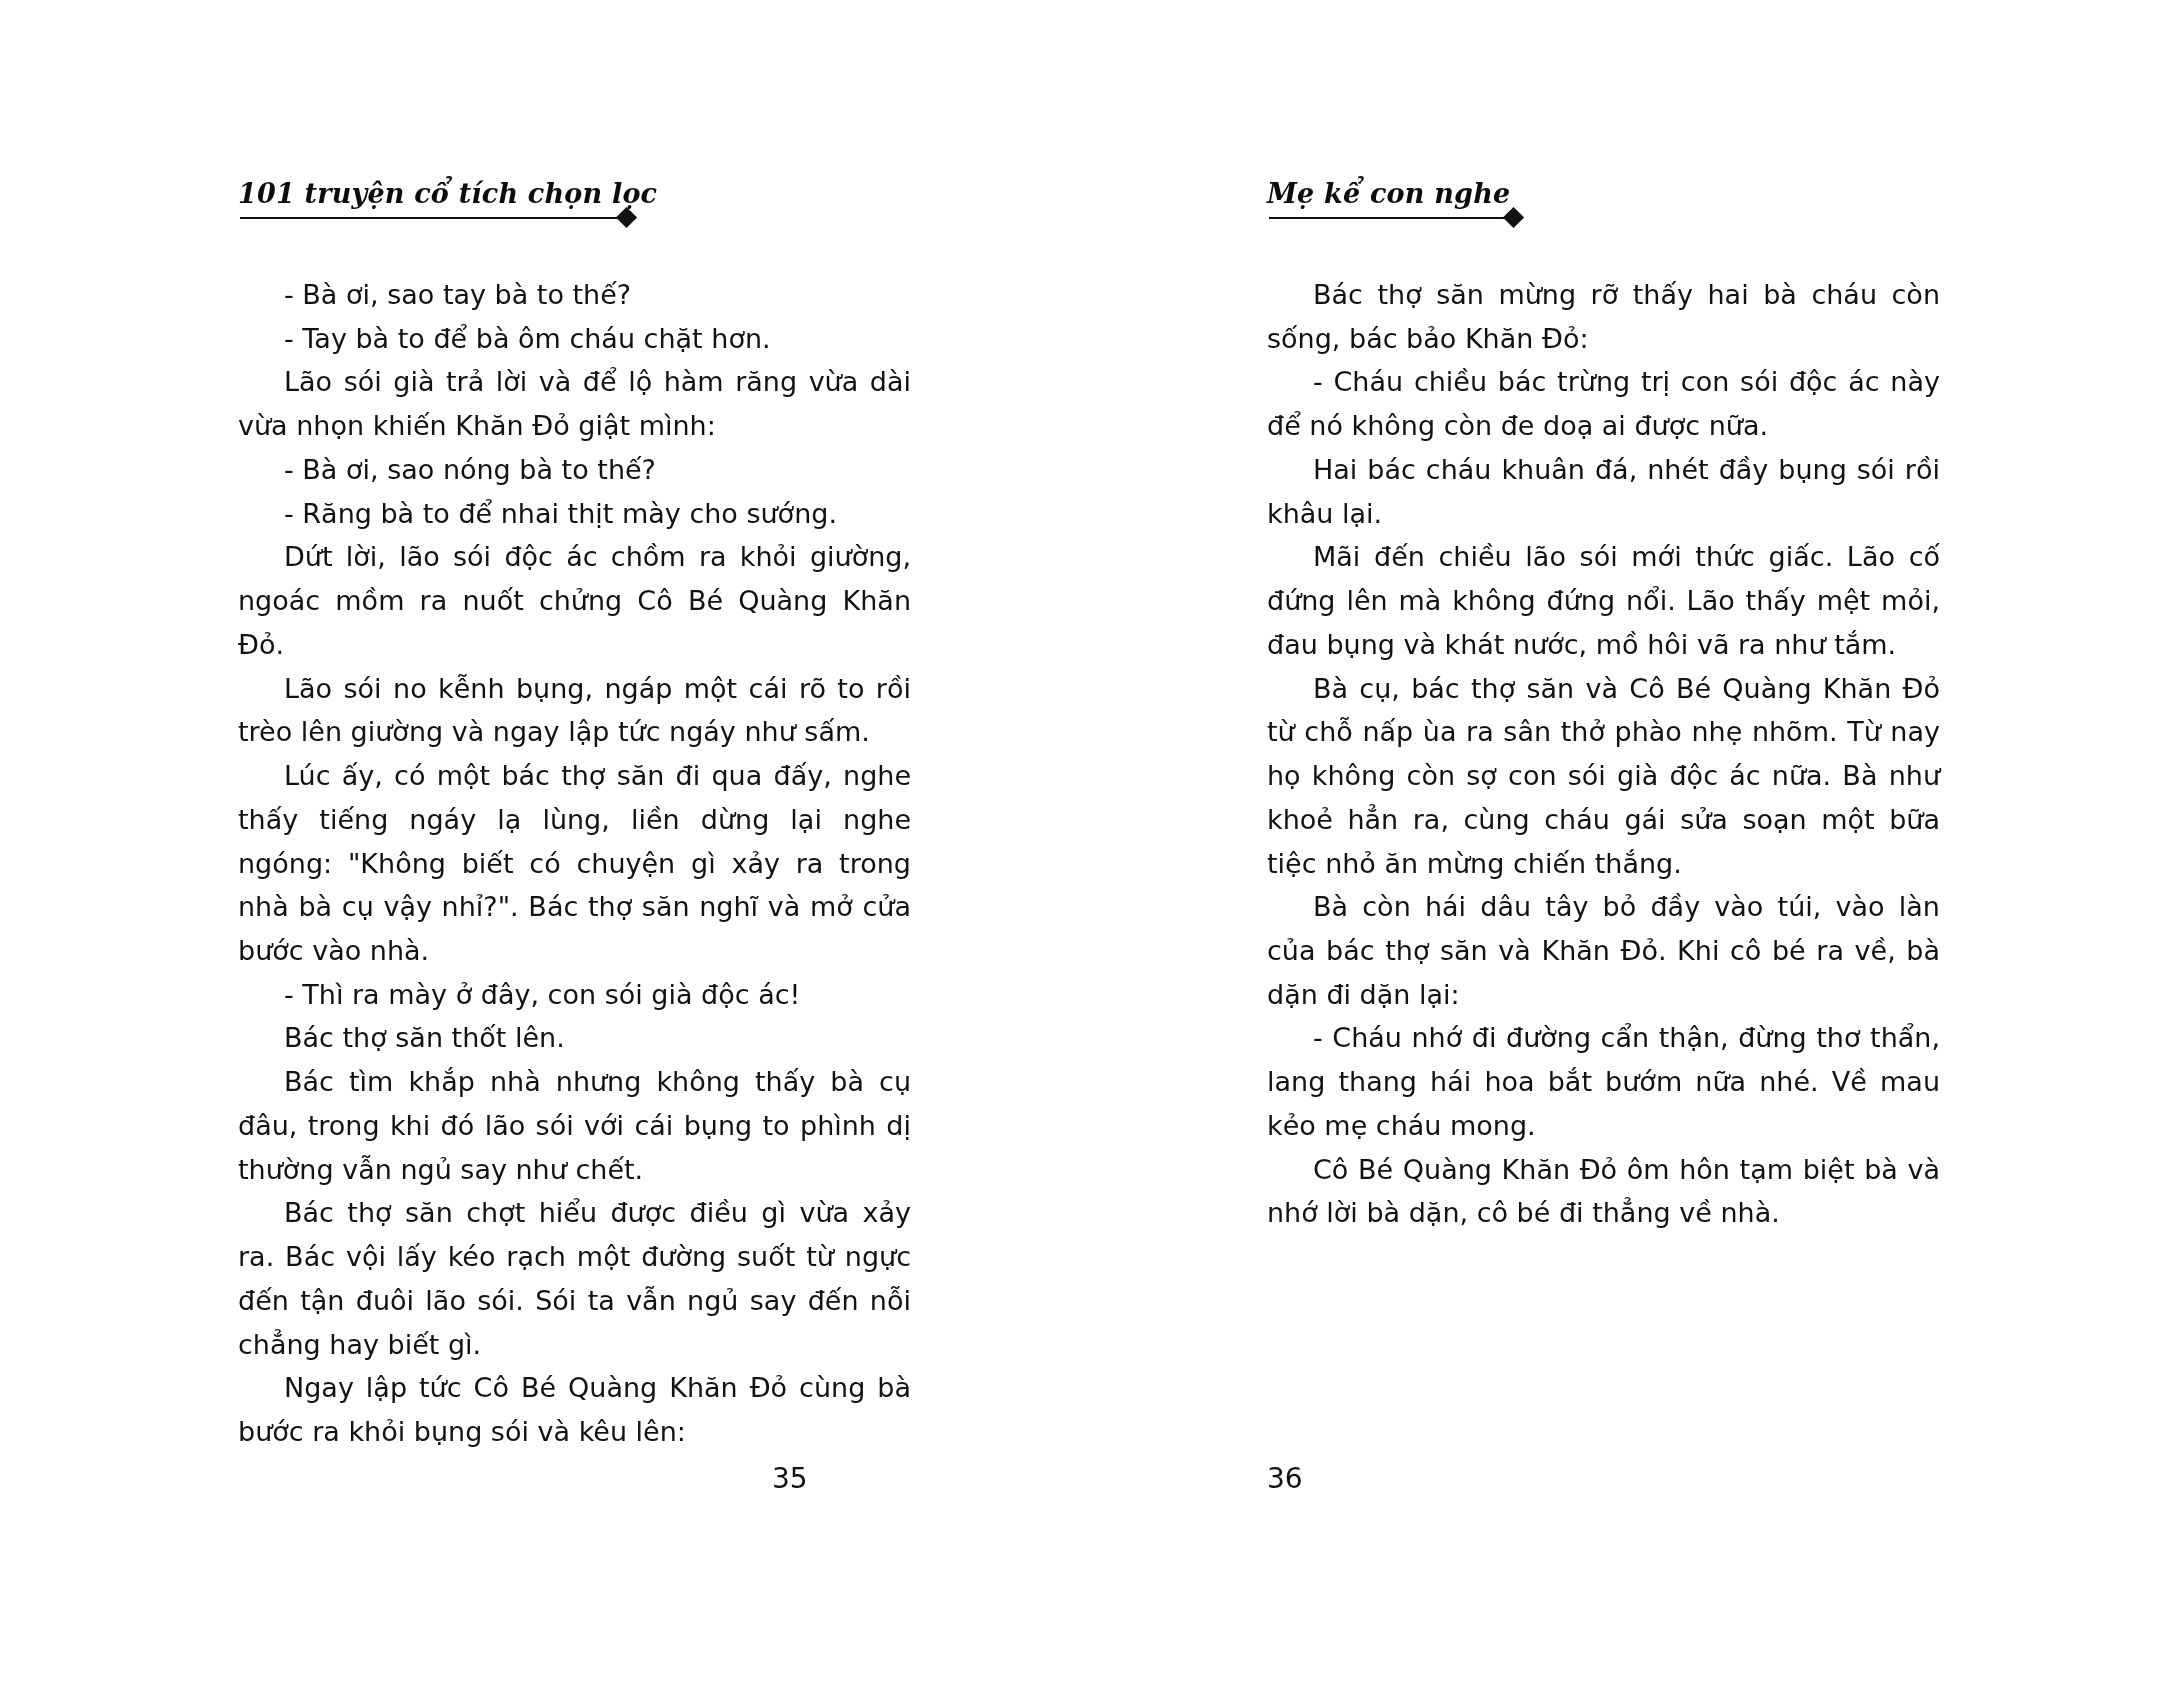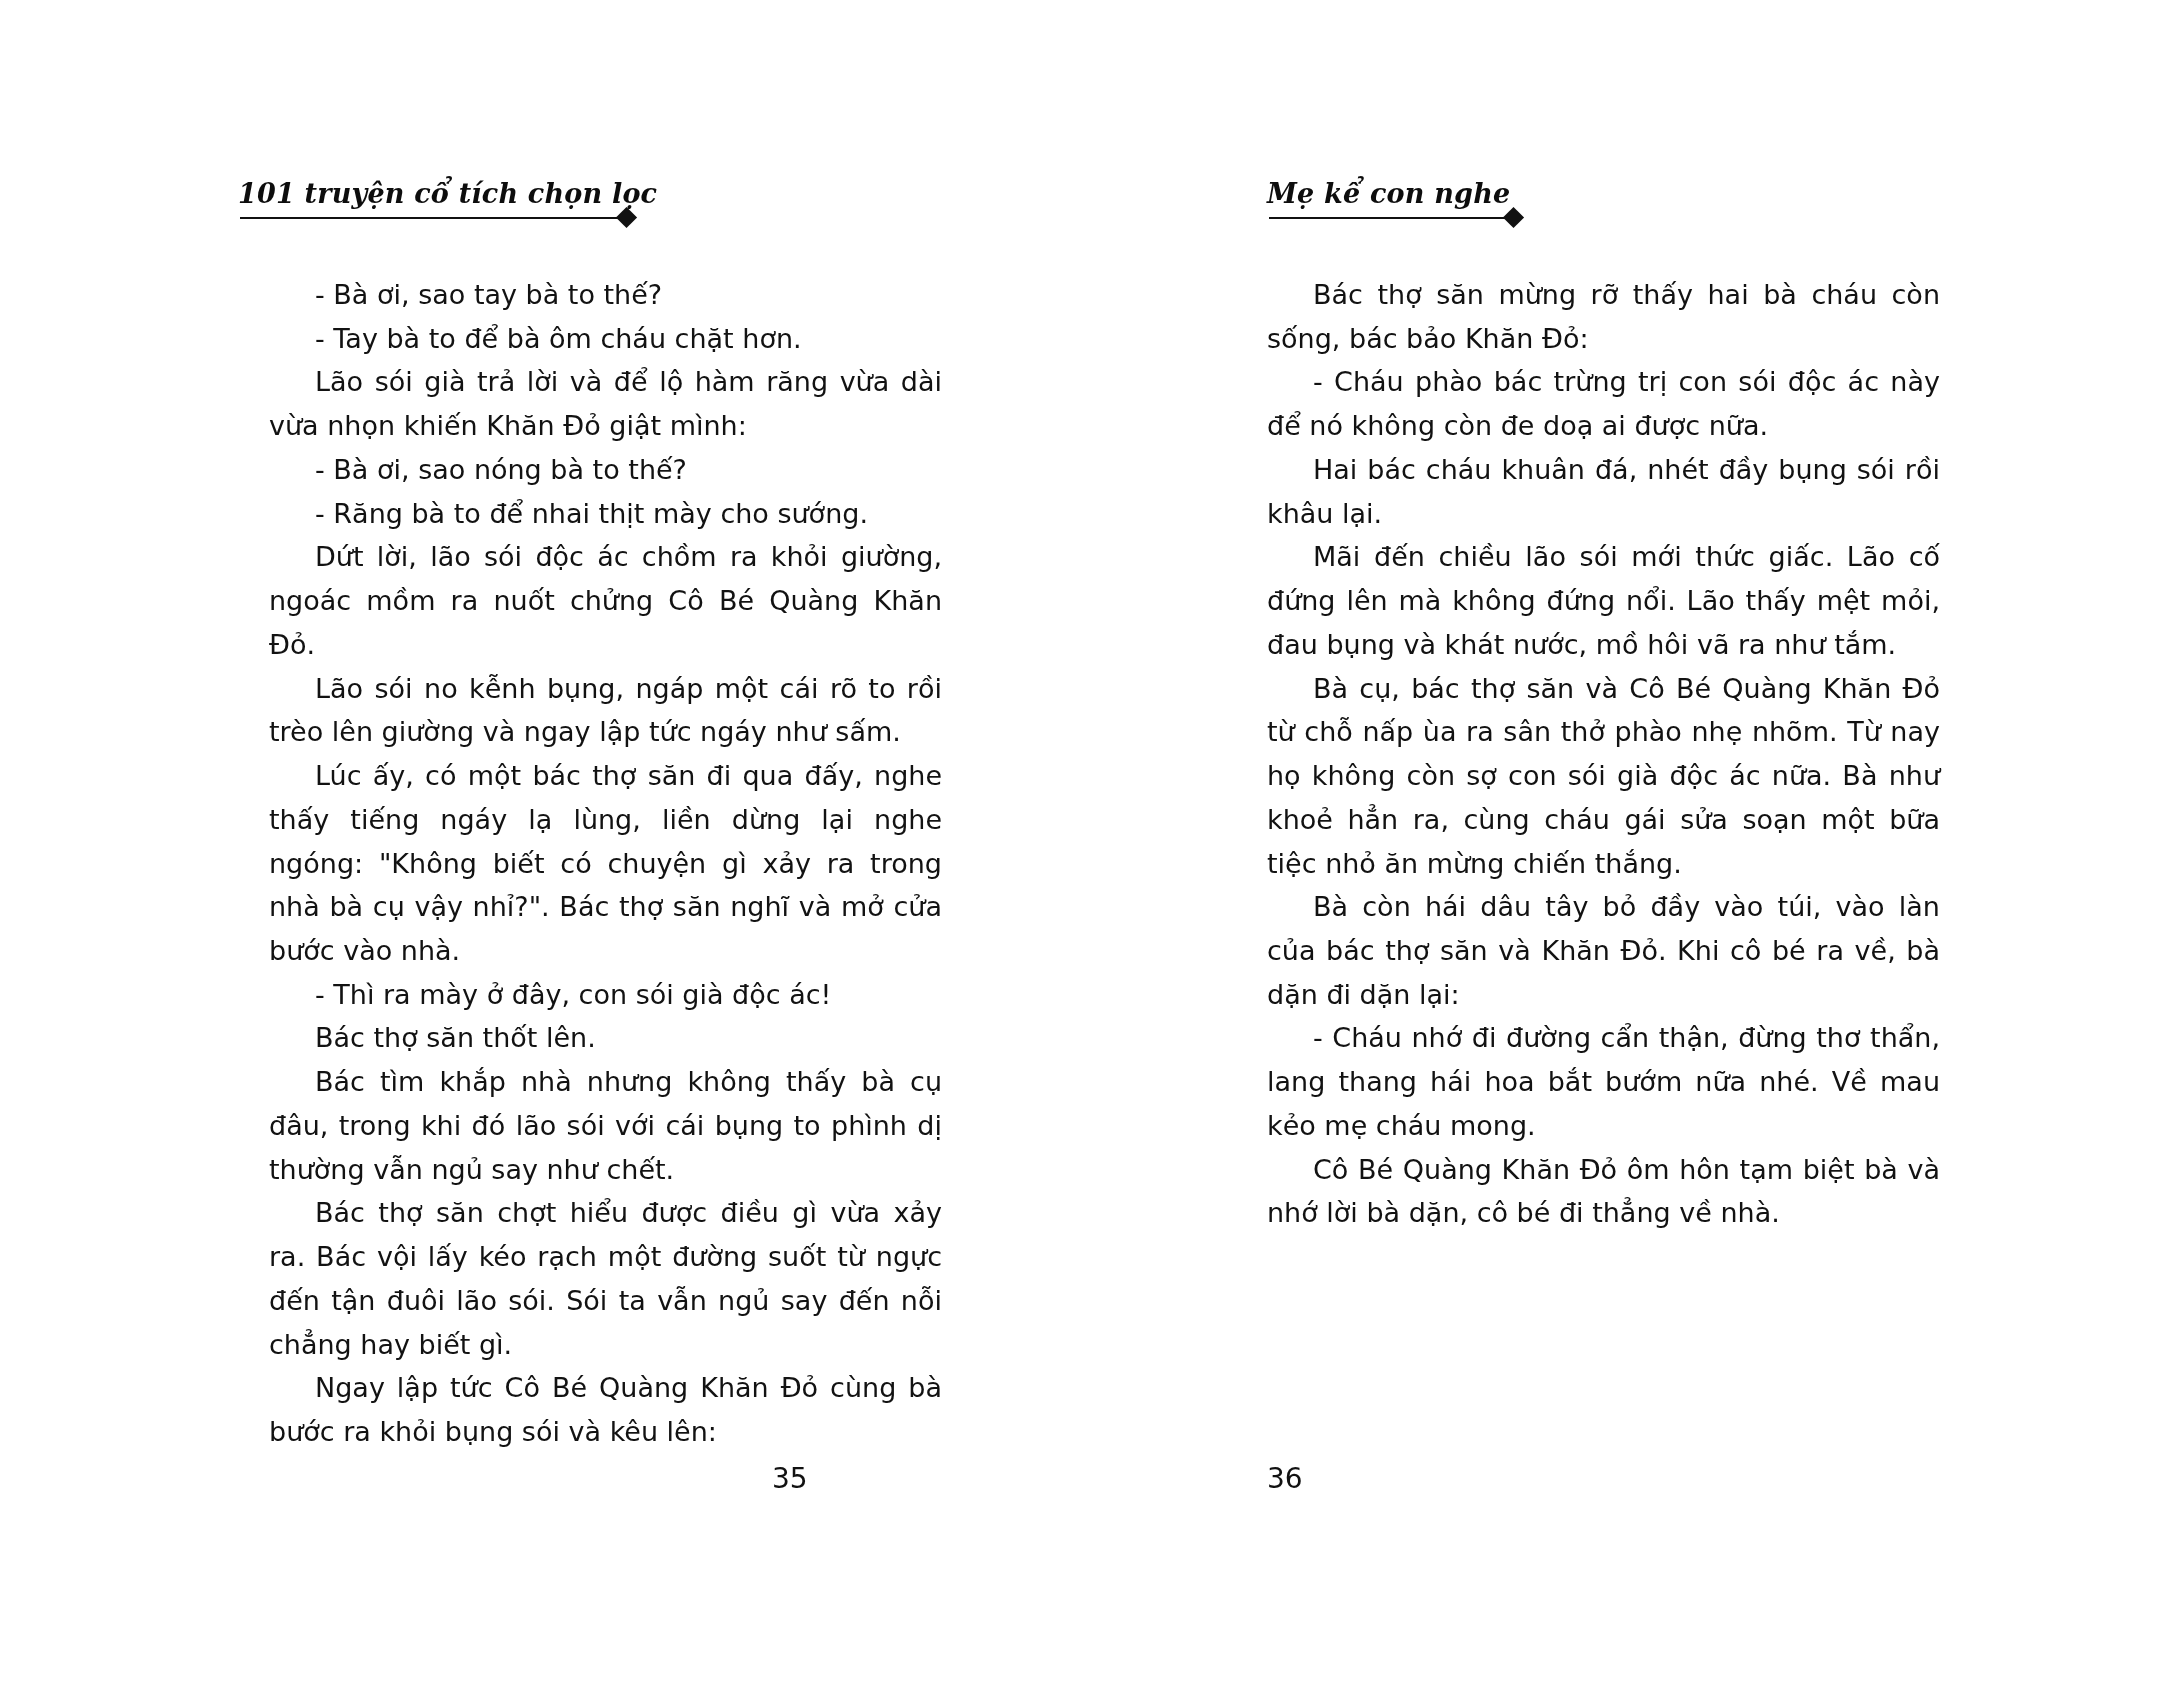--- a/index.html
+++ b/index.html
@@ -83,21 +83,21 @@
     text-align: justify;
     text-justify: inter-word;
     text-indent: 46px;
     color: #121212;
     hyphens: none;
   }
   .body-text p.dialogue {
     text-indent: 46px;
   }
 
-  .page-left .body-text { width: 673px; margin-left: 31px; }
+  .page-left .body-text { width: 673px; }
   .page-right .body-text { width: 673px; }
 
   
   .folio {
     position: absolute;
     bottom: 188px;
     font-size: 28px;
     color: #111;
     font-family: "DejaVu Sans", sans-serif;
     text-align: right;
@@ -140,21 +140,21 @@
   <div class="page page-right">
 
     <div class="running-head rh-right">
       <span class="rh-text">Mẹ kể con nghe</span>
       <span class="rh-rule"></span>
       <span class="rh-diamond"></span>
     </div>
 
     <div class="body-text">
       <p>Bác thợ săn mừng rỡ thấy hai bà cháu còn sống, bác bảo Khăn Đỏ:</p>
-      <p class="dialogue">- Cháu phào bác trừng trị con sói độc ác này để nó không còn đe doạ ai được nữa.</p>
+      <p class="dialogue">- Cháu chiều bác trừng trị con sói độc ác này để nó không còn đe doạ ai được nữa.</p>
       <p>Hai bác cháu khuân đá, nhét đầy bụng sói rồi khâu lại.</p>
       <p>Mãi đến chiều lão sói mới thức giấc. Lão cố đứng lên mà không đứng nổi. Lão thấy mệt mỏi, đau bụng và khát nước, mồ hôi vã ra như tắm.</p>
       <p>Bà cụ, bác thợ săn và Cô Bé Quàng Khăn Đỏ từ chỗ nấp ùa ra sân thở phào nhẹ nhõm. Từ nay họ không còn sợ con sói già độc ác nữa. Bà như khoẻ hẳn ra, cùng cháu gái sửa soạn một bữa tiệc nhỏ ăn mừng chiến thắng.</p>
       <p>Bà còn hái dâu tây bỏ đầy vào túi, vào làn của bác thợ săn và Khăn Đỏ. Khi cô bé ra về, bà dặn đi dặn lại:</p>
       <p class="dialogue">- Cháu nhớ đi đường cẩn thận, đừng thơ thẩn, lang thang hái hoa bắt bướm nữa nhé. Về mau kẻo mẹ cháu mong.</p>
       <p>Cô Bé Quàng Khăn Đỏ ôm hôn tạm biệt bà và nhớ lời bà dặn, cô bé đi thẳng về nhà.</p>
     </div>
 
     <div class="folio">36</div>
   </div>

